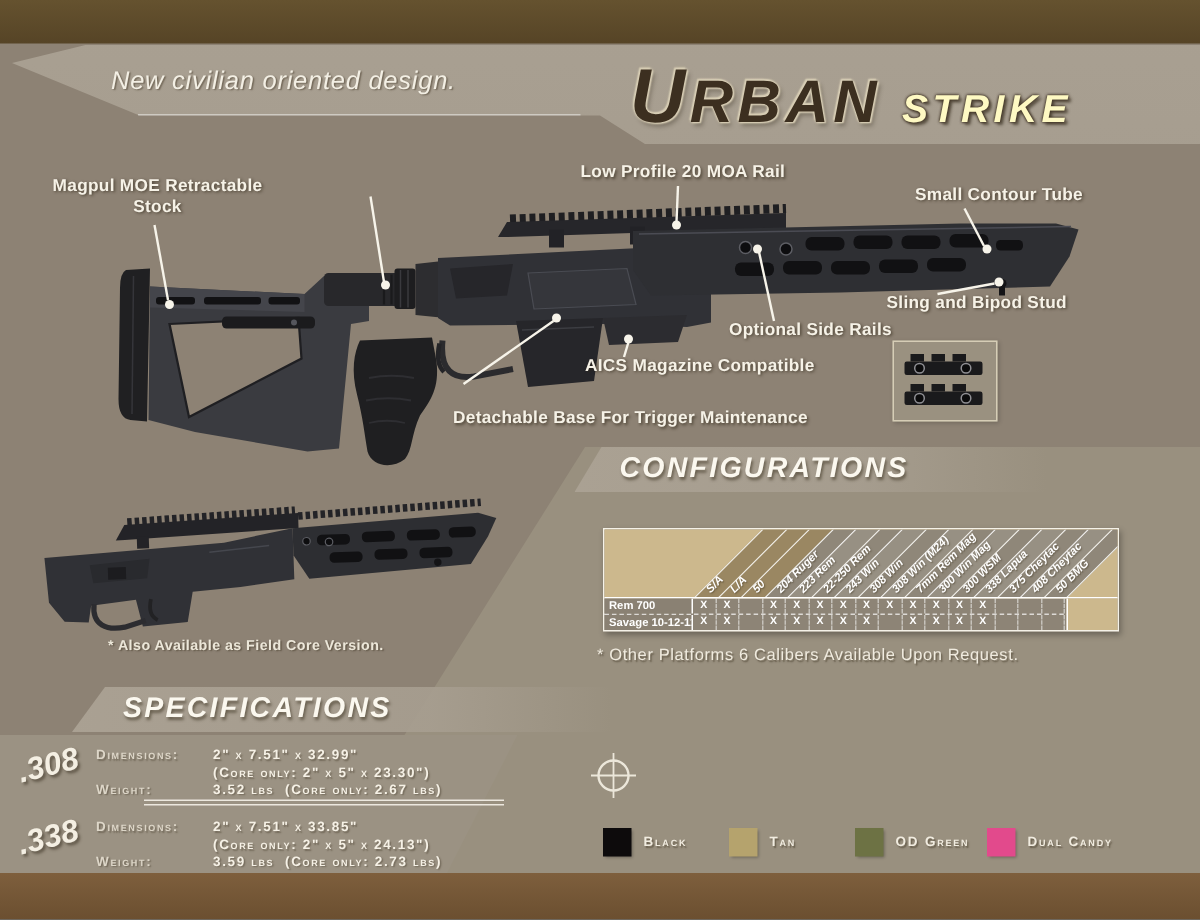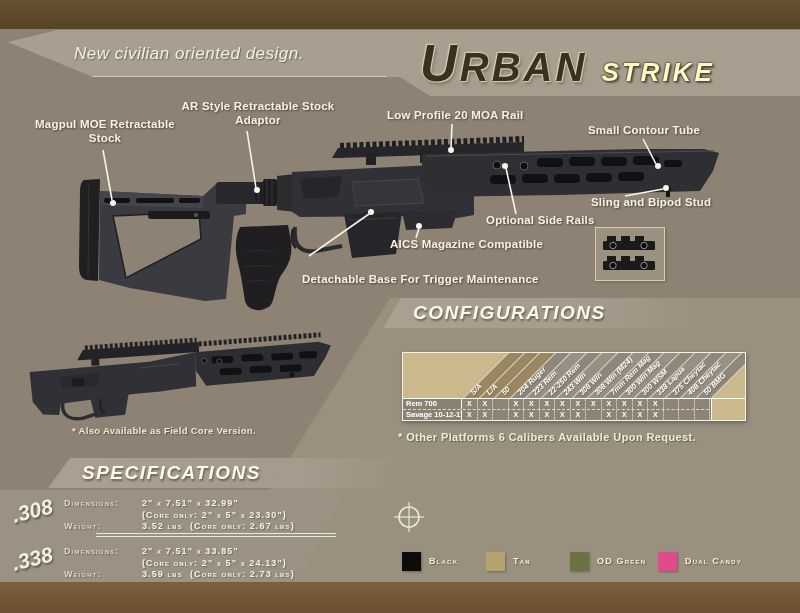--- a/index.html
+++ b/index.html
@@ -63,21 +63,21 @@
   .cfg-label{width:59px;box-sizing:border-box;background:#8a8173;border-right:1.2px solid #fff;
       font-size:7.5px;font-weight:bold;color:#fff;line-height:10.5px;padding-left:3px;white-space:nowrap;overflow:hidden;}
   .cfg-cell{width:15.5px;box-sizing:border-box;border-right:1px dashed rgba(255,255,255,.5);
       font-size:7px;font-weight:bold;color:#fff;text-align:center;line-height:10.5px;}
   #cfg-row-1{top:46px;border-bottom:1px dashed rgba(255,255,255,.7);box-sizing:border-box;}
   #cfg-row-2{top:56.5px;}
   #cfg-tan{left:307.5px;top:46px;width:34.5px;height:21px;background:#ccb88d;
       border-left:1.2px solid #fff;box-sizing:border-box;}
 
   
-  #note-right{left:398px;top:431px;font-size:11px;font-weight:bold;color:#f0ebdf;
+  #note-right{left:398px;top:431px;font-size:11px;font-weight:normal;color:#f0ebdf;
       letter-spacing:.4px;text-shadow:1px 1px 1px rgba(55,45,28,.5);z-index:4;}
   #note-left{left:72px;top:425px;font-size:9.5px;font-weight:bold;color:#ece7d9;
       letter-spacing:.3px;text-shadow:1px 1px 1px rgba(55,45,28,.5);z-index:4;}
 
   
   #spec-list{left:64px;top:498px;width:300px;z-index:4;}
   .spec-line{position:absolute;left:0;white-space:pre;font-size:9px;font-weight:bold;
       font-variant:small-caps;letter-spacing:1.1px;color:#f6f1e6;
       text-shadow:1px 1px 1px rgba(55,45,28,.4);}
   .spec-label{display:inline-block;width:78px;color:#ddd6c8;}
@@ -245,23 +245,22 @@
     </g>
 
     <g stroke="#ece7da" fill="none">
       <circle cx="409" cy="517" r="10" stroke-width="1.6"></circle>
       <path d="M394,517 L424,517" stroke-width="1.2"></path>
       <path d="M409,502 L409,532" stroke-width="1.2"></path>
     </g>
   </svg>
 
   <div class="callout" style="left:30px;top:118px;width:150px;">Magpul MOE Retractable Stock</div>
-  <div class="callout" style="left:178px;top:100px;width:160px;">AR Style Retractable Stock Adaptor</div>
   <div class="callout" style="left:387px;top:109px;white-space:nowrap;">Low Profile 20 MOA Rail</div>
-  <div class="callout" style="left:588px;top:124px;white-space:nowrap;">Small Contour Tube</div>
+  <div class="callout" style="left:610px;top:124px;white-space:nowrap;">Small Contour Tube</div>
   <div class="callout" style="left:591px;top:196px;white-space:nowrap;">Sling and Bipod Stud</div>
   <div class="callout" style="left:486px;top:214px;white-space:nowrap;">Optional Side Rails</div>
   <div class="callout" style="left:390px;top:238px;white-space:nowrap;">AICS Magazine Compatible</div>
   <div class="callout" style="left:286px;top:273px;white-space:nowrap;margin-left:16px;">Detachable Base For Trigger Maintenance</div>
 
   <div class="section-banner" id="config-banner">
     <span class="section-title">CONFIGURATIONS</span>
   </div>
 
   <div class="abs" id="cfg-table">

